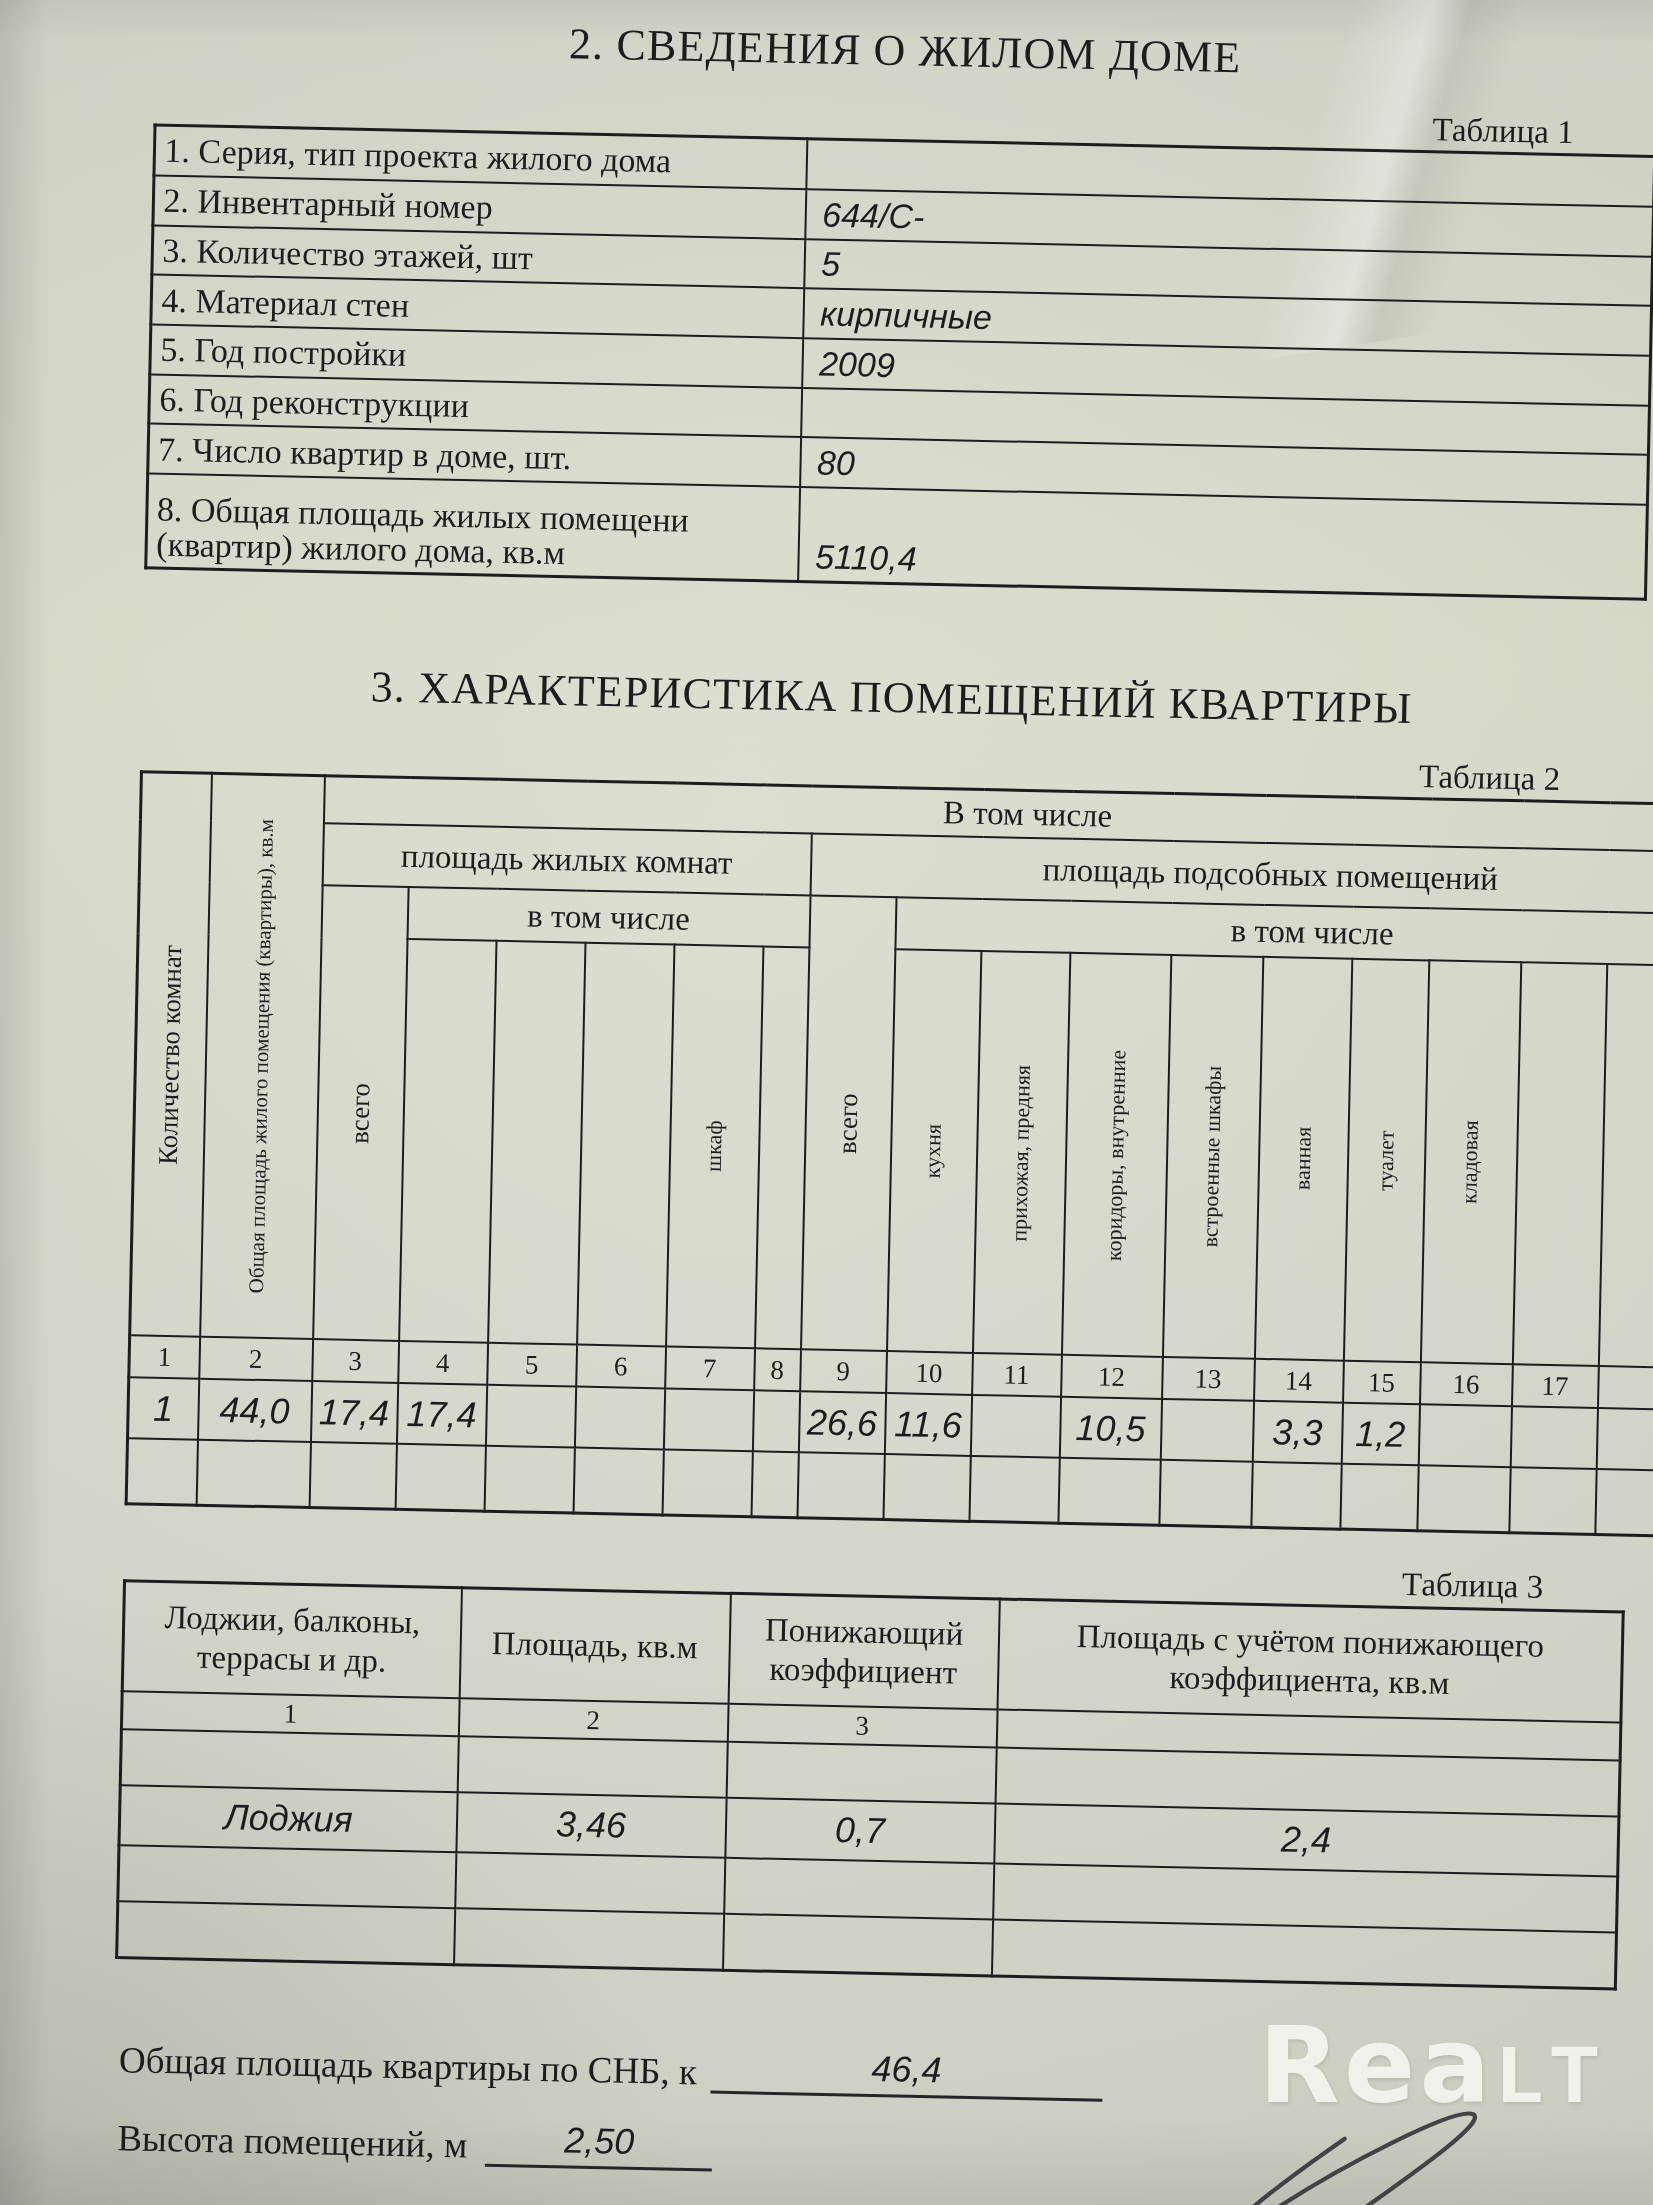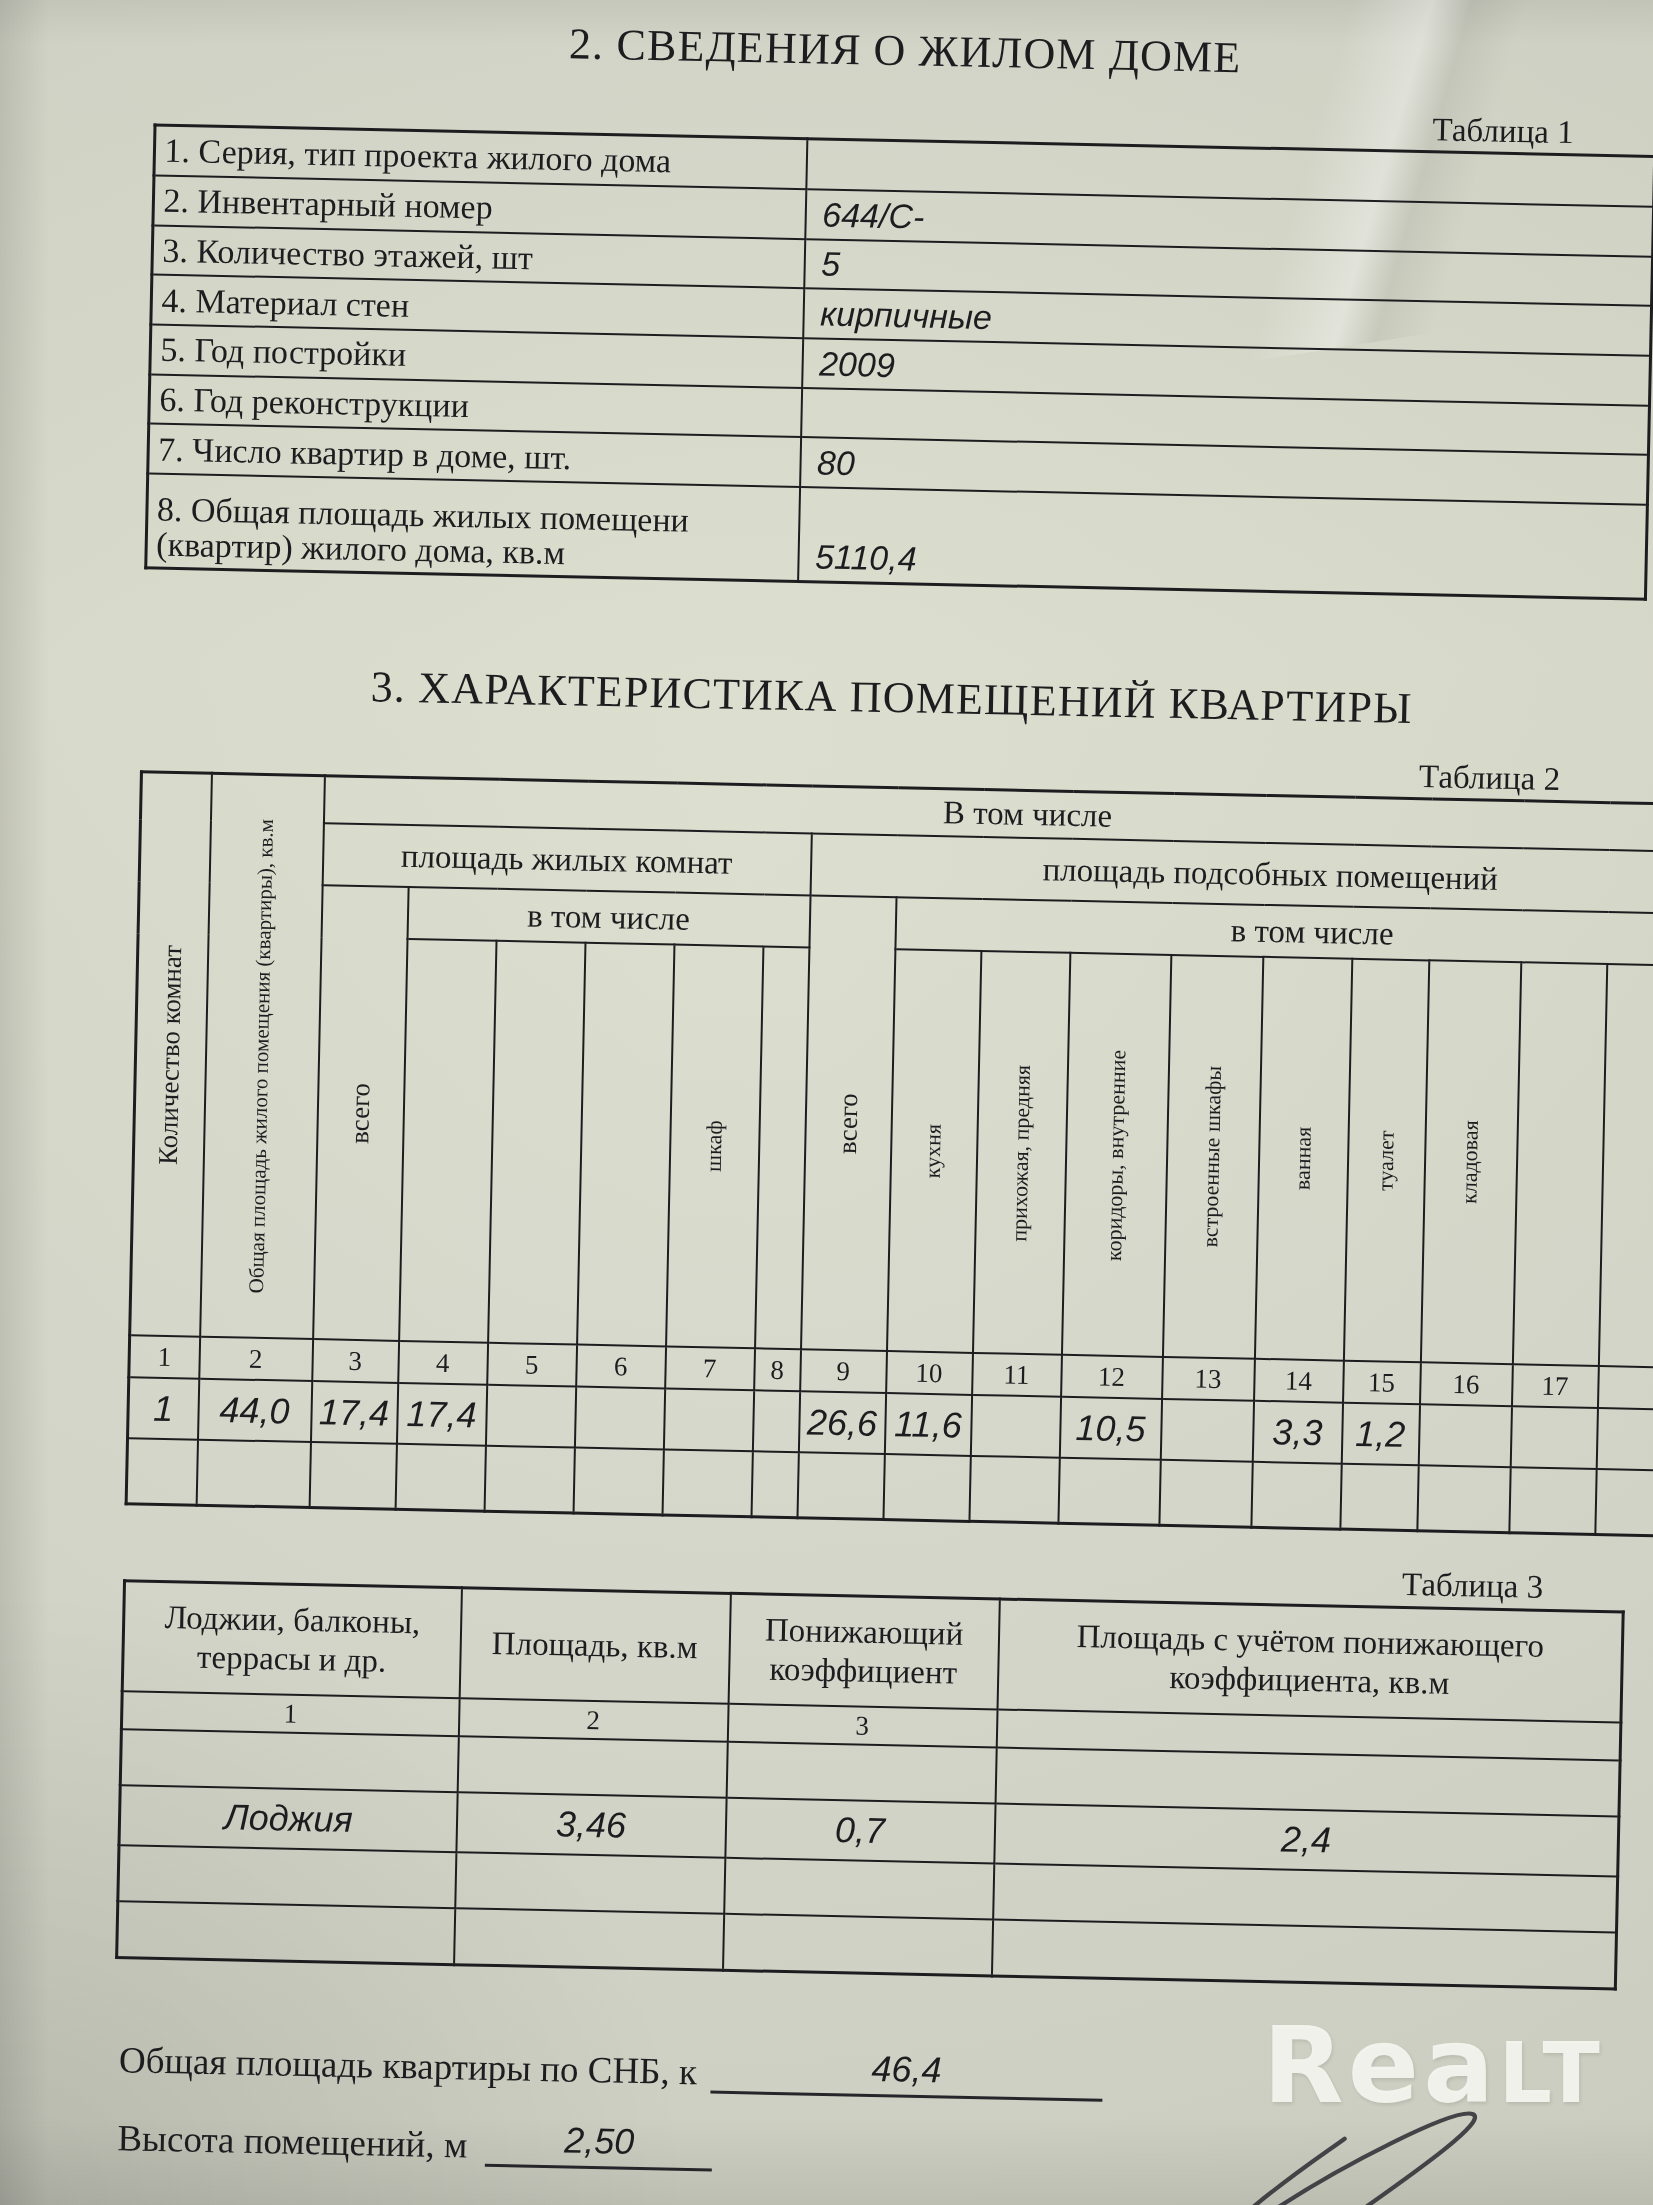--- a/index.html
+++ b/index.html
@@ -88,21 +88,21 @@
   .fill1{width:392px;margin-left:13.5px;}
   .fill2{width:227px;margin-left:18.4px;}
   
   .wm{
     position:absolute;right:50px;bottom:78px;
     font-family:"DejaVu Sans","Liberation Sans",sans-serif;font-weight:700;
     color:rgba(250,250,246,0.85);letter-spacing:4.3px;white-space:nowrap;
     text-shadow:1.2px 1.8px 3.7px rgba(0,0,0,0.10);
   }
   .wm-main{font-size:105px;margin-top:12px;}
-  .wm-caps{font-size:84px;}
+  .wm-caps{font-size:84px;font-family:Liberation Mono, monospace;}
   .sig{position:absolute;right:92px;bottom:-3.7px;}
 </style>
 </head>
 <body>
 
 <div class="paper"></div>
 <div class="crease"></div>
 
 <div class="content">
 

